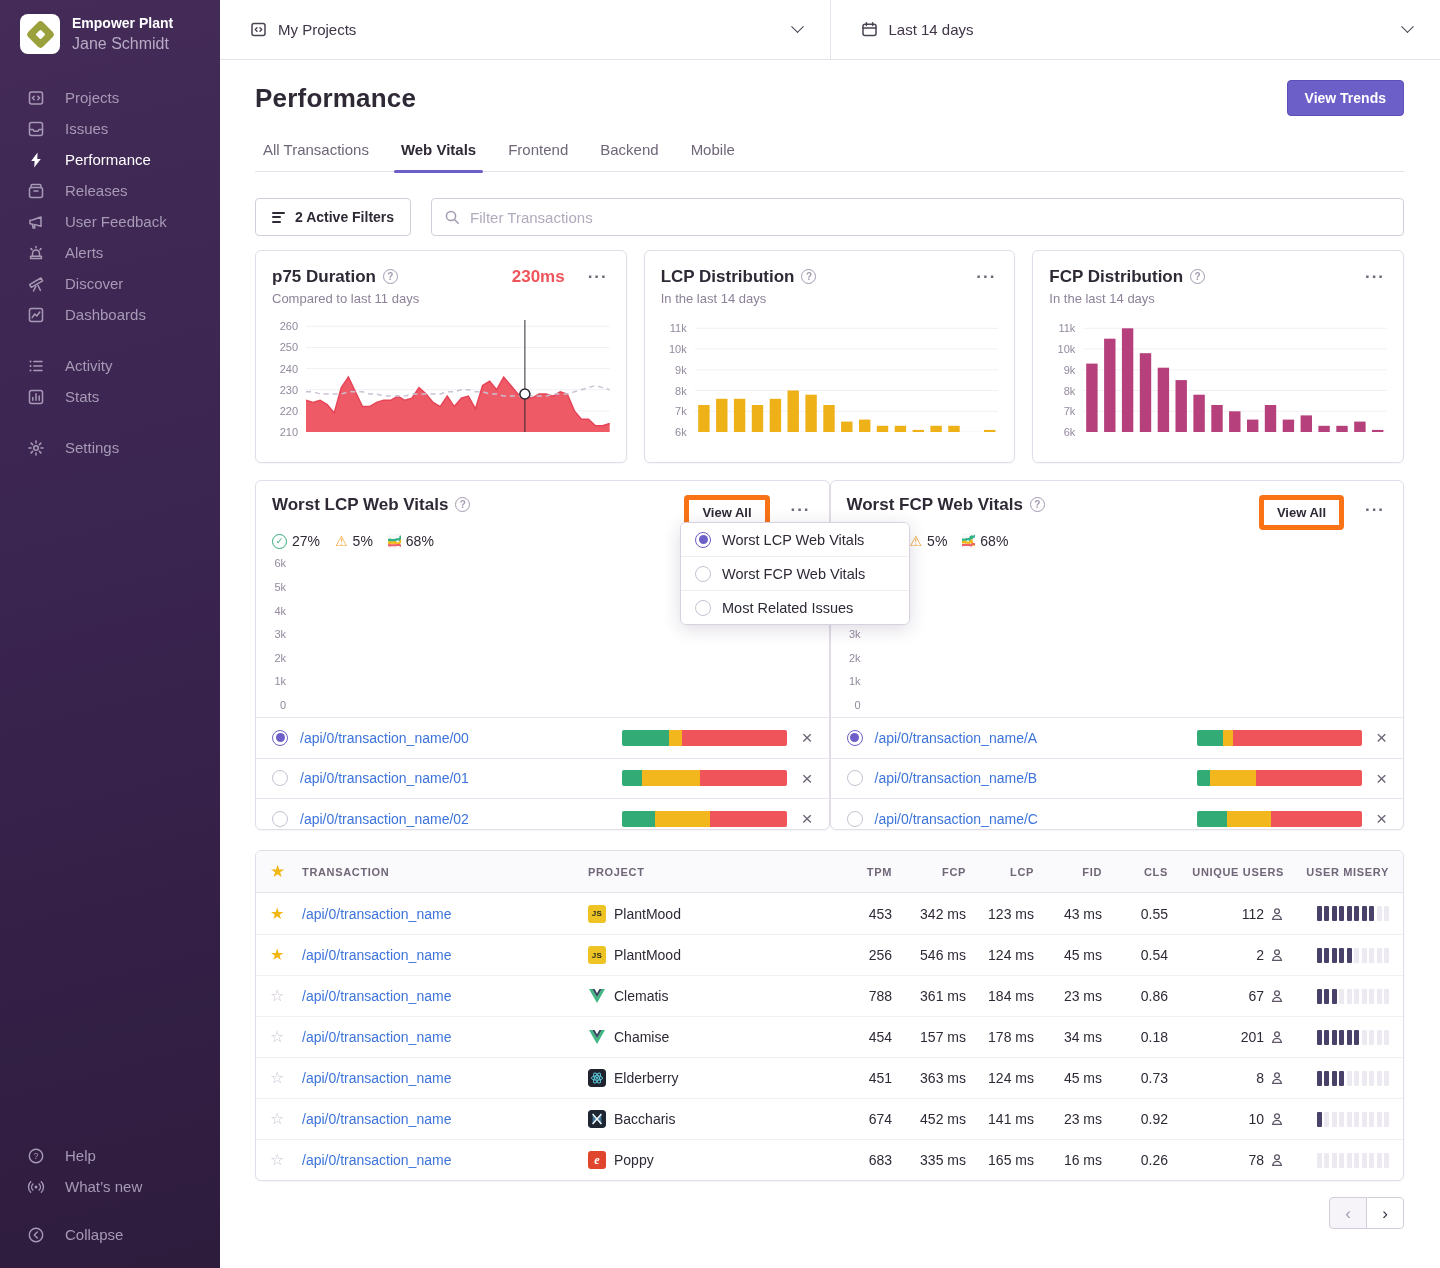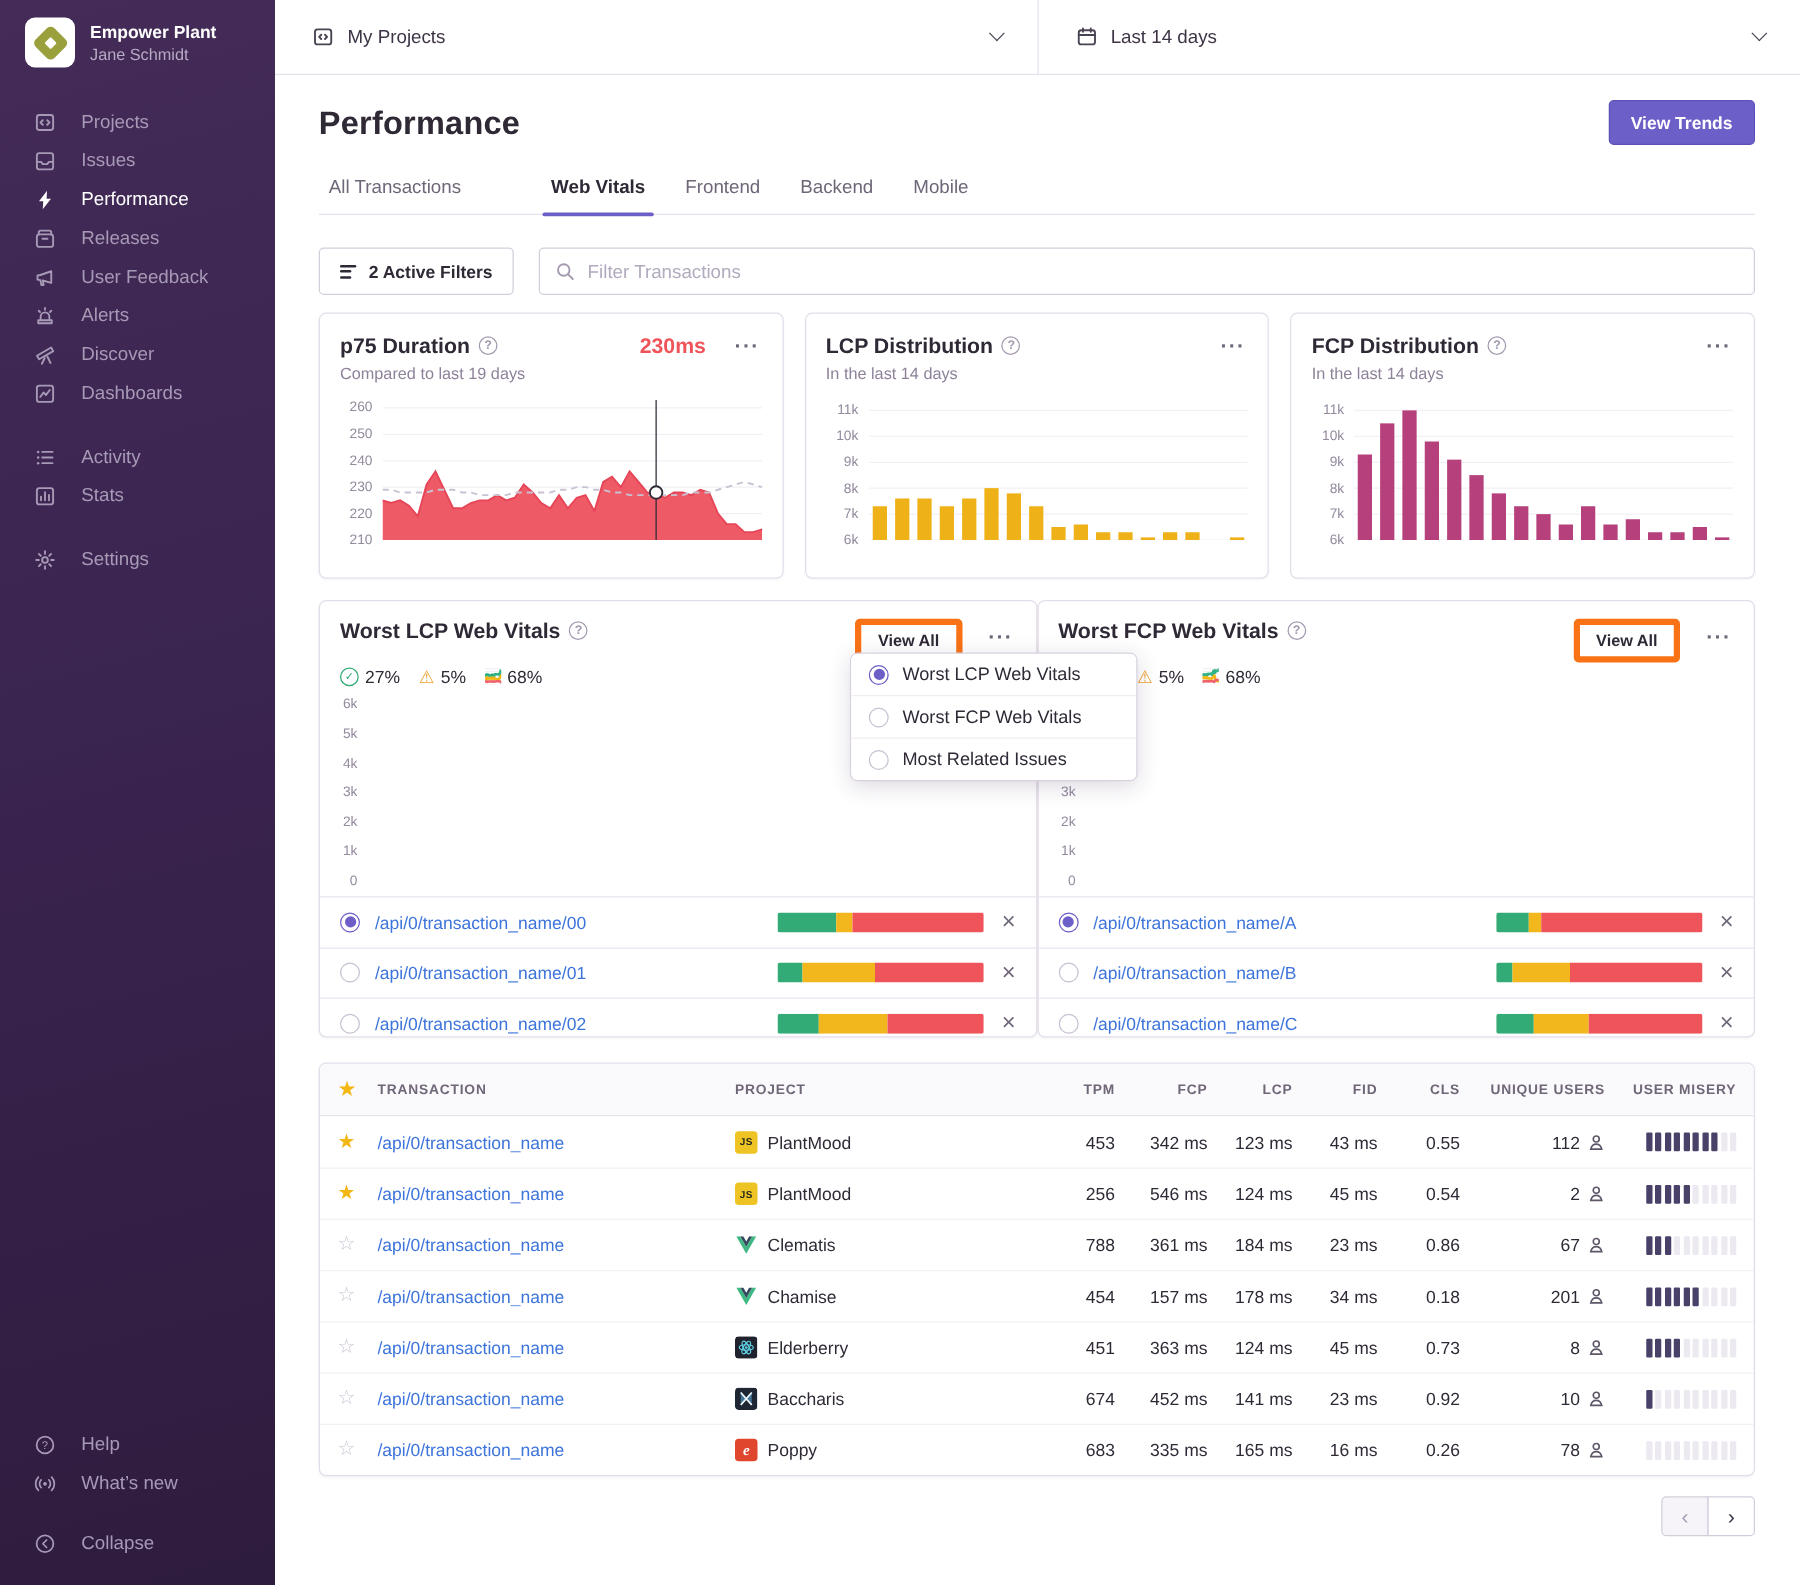--- a/index.html
+++ b/index.html
@@ -15,21 +15,21 @@
   .sidebar {
     width:220px; flex:none; height:1268px;
     background:linear-gradient(165deg,#442b58 0%,#3a2450 45%,#2e1c3d 100%);
     color:#a79ab6; display:flex; flex-direction:column; padding:14px 0 18px;
   }
   .org { display:flex; align-items:center; gap:12px; padding:0 16px 0 20px; margin-bottom:28px; cursor:pointer; }
   .org-logo { width:40px; height:40px; background:#fff; border-radius:8px; flex:none; display:flex; align-items:center; justify-content:center; }
   .org-logo .diamond { width:21px; height:21px; background:#9aa13c; border-radius:4px; transform:rotate(45deg); display:flex; align-items:center; justify-content:center; }
   .org-logo .diamond i { width:7px; height:7px; background:#fff; border-radius:1px; display:block; }
   .org-name { font-size:14px; font-weight:bold; color:#fff; line-height:1.25; }
-  .org-user { font-size:13px; color:#b7abc4; margin-top:2px; }
+  .org-user { font-size:16px; color:#b7abc4; margin-top:2px; }
   .nav { list-style:none; }
   .nav li {
     display:flex; align-items:center; gap:20px; height:31px; padding:0 12px 0 27px;
     font-size:15px; cursor:pointer; color:#a79ab6;
   }
   .nav li.active { color:#fff; }
   .nav li .ic { width:18px; height:18px; flex:none; }
   .nav-gap { height:20px; }
   .side-spacer { flex:1; }
   .collapse-gap { height:17px; }
@@ -47,21 +47,21 @@
 
   .page-head { display:flex; align-items:center; }
   .page-title { font-size:26px; font-weight:bold; color:#2f2936; letter-spacing:.2px; }
   .btn-primary {
     margin-left:auto; background:#6c5fc7; color:#fff; border:1px solid #5d50b8; border-radius:4px;
     font-size:14px; font-weight:bold; padding:9px 17px; cursor:pointer; font-family:inherit;
   }
 
   .tabs { display:flex; gap:30px; margin-top:25px; border-bottom:1px solid #e7e1ec; padding-left:7px; }
   .tab { font-size:15px; color:#6f6678; padding:0 1px 13px; cursor:pointer; position:relative; }
-  .tab.active { color:#2f2936; font-weight:bold;margin-left:40px; }
+  .tab.active { color:#2f2936; font-weight:bold; }
   .tab.active::after { content:""; position:absolute; left:-6px; right:-6px; bottom:-2px; height:3px; background:#6c5fc7; border-radius:2px; }
 
   .filter-row { display:flex; gap:20px; margin-top:26px; }
   .btn-filters { display:flex; align-items:center; gap:10px; height:38px; padding:0 16px; border:1px solid #d4cdda; border-radius:4px; background:#fff; font-size:14px; font-weight:bold; color:#2f2936; cursor:pointer; font-family:inherit; }
   .filter-ic { display:flex; flex-direction:column; gap:2.5px; align-items:flex-start; }
   .filter-ic i { display:block; height:2px; background:#2f2936; border-radius:1px; }
   .filter-ic i:nth-child(1){width:13px;} .filter-ic i:nth-child(2){width:9px;} .filter-ic i:nth-child(3){width:9px;}
   .search-box { flex:1; position:relative; }
   .search-box input { width:100%; height:38px; border:1px solid #d4cdda; border-radius:4px; padding:0 12px 0 38px; font-size:15px; color:#2f2936; font-family:inherit; outline:none; }
   .search-box input::placeholder { color:#b2aabd; }
@@ -337,21 +337,21 @@
     </div>
 
     <section class="cards-row">
       <div class="card chart-card">
         <div class="cc-head">
           <span class="cc-title">p75 Duration</span>
           <span class="help-ic">?</span>
           <span class="cc-value">230ms</span>
           <button class="dots-btn">···</button>
         </div>
-        <div class="cc-sub">Compared to last 19 days</div>
+        <div class="cc-sub">Compared to last 11 days</div>
         <div class="mini-chart">
           <div class="axis">
               <span style="top: 5.66038%;">260</span>
               <span style="top: 24.5283%;">250</span>
               <span style="top: 43.3962%;">240</span>
               <span style="top: 62.2642%;">230</span>
               <span style="top: 81.1321%;">220</span>
               <span style="top: 100%;">210</span>
             </div>
           <div class="plot">

